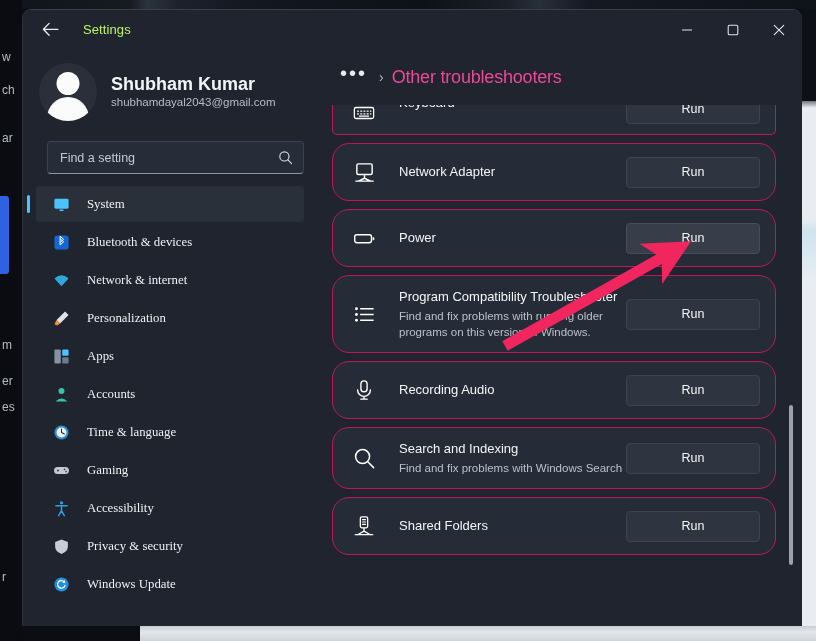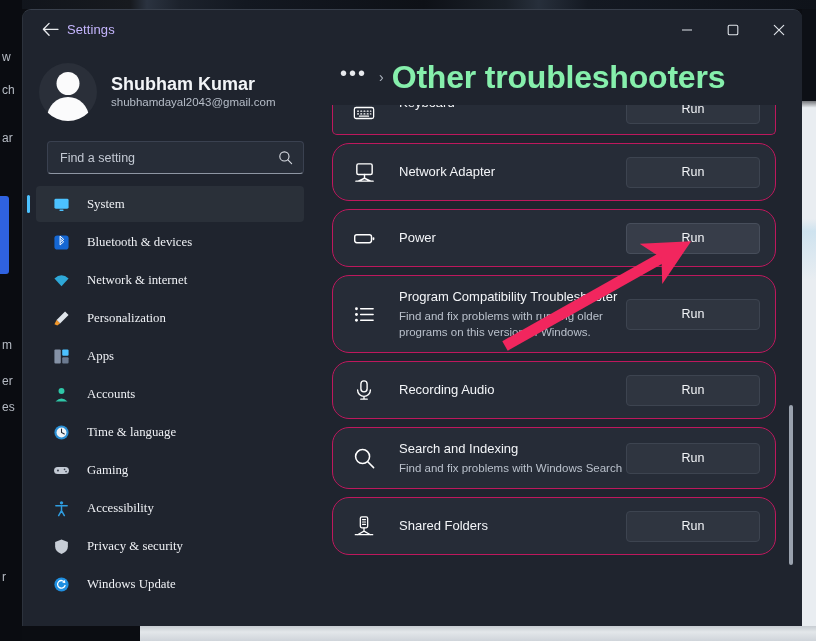--- a/index.html
+++ b/index.html
@@ -89,23 +89,23 @@
   }
   .back-btn {
     width: 34px; height: 30px;
     margin-left: 10px;
     display: flex; align-items: center; justify-content: center;
     border-radius: 4px;
     color: #e8eaed;
   }
   .back-btn svg { display: block; }
   .app-title {
-    margin-left: 0;
+    margin-left: 16px;
     font-size: 13px;
-    color: #c4b5fd;
+    color: #bef264;
     letter-spacing: .1px;
   }
   .wincontrols {
     position: absolute;
     right: 0; top: 0;
     display: flex;
     height: 39px;
   }
   .wc {
     width: 46px; height: 39px;
@@ -250,23 +250,23 @@
     padding: 0 8px;
     line-height: 1;
     margin-top: -8px;
   }
   .crumb-sep {
     color: #aeb5c0;
     font-size: 14px;
     margin: 0 8px 0 4px;
   }
   .crumb-title {
-    font-size: 32px;
-    font-weight: bold;
-    color: #86efac;
+    font-size: 18px;
+    font-weight: normal;
+    color: #ec4899;
     letter-spacing: -.2px;
   }
 
   .scrollarea {
     position: absolute;
     left: 0; top: 56px; right: 0; bottom: 0;
     overflow: hidden;
     padding: 0 26px 0 12px;
   }
   .card {

